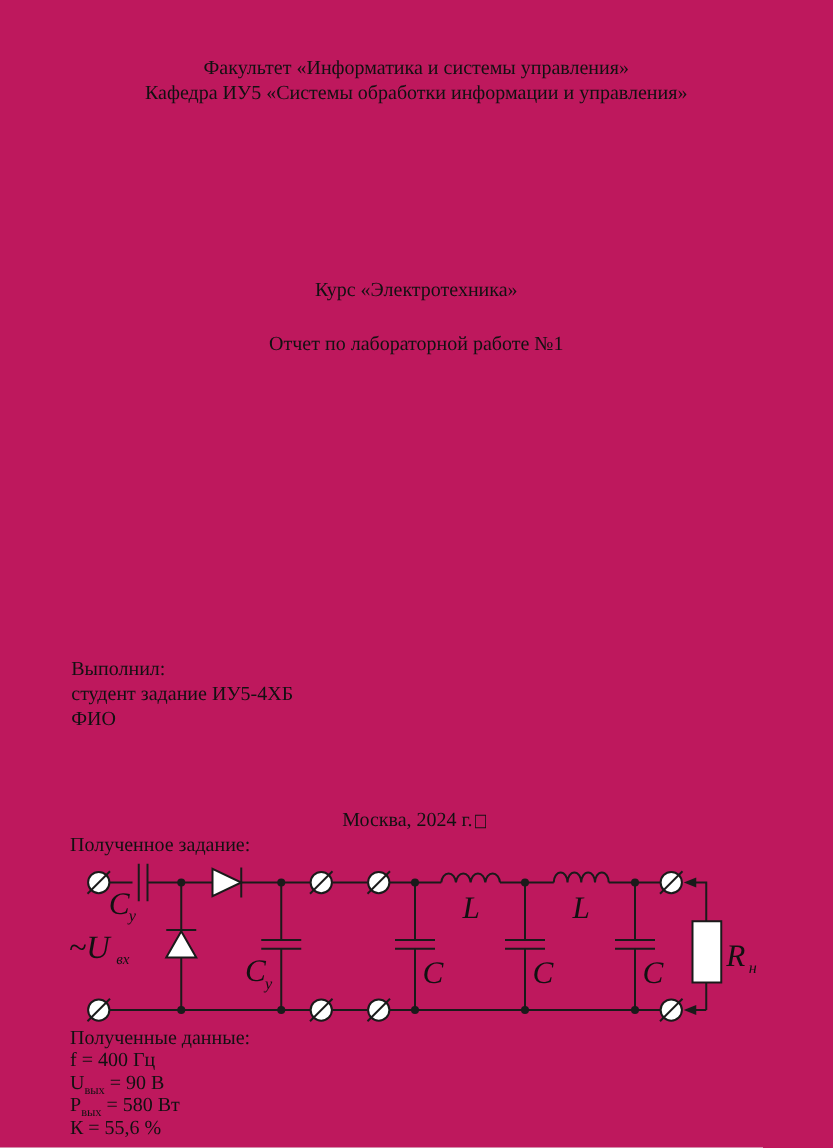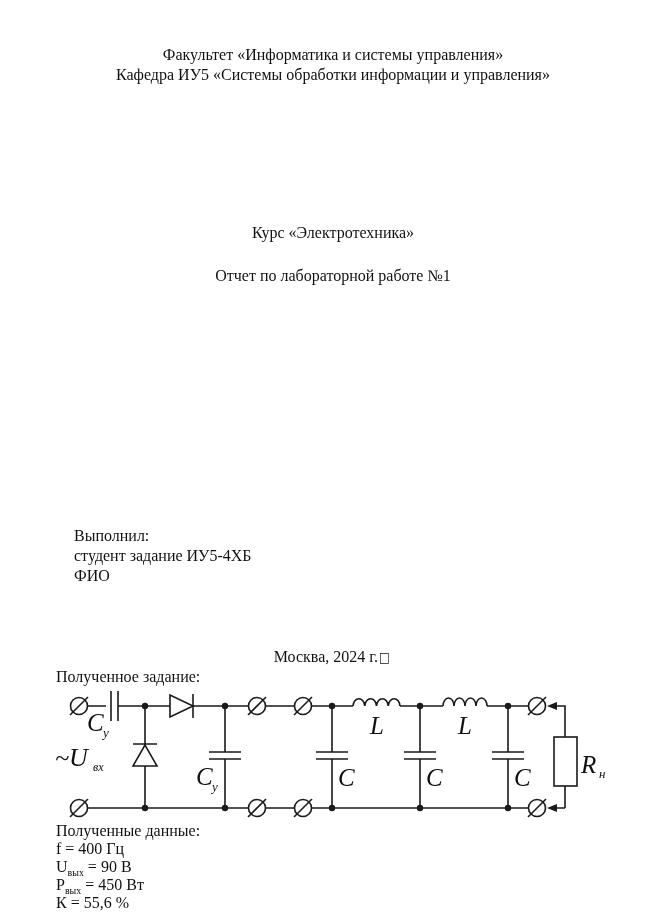--- a/index.html
+++ b/index.html
@@ -1,26 +1,26 @@
 <!DOCTYPE html>
 <html><head>
 <meta charset="utf-8">
 <style>
   html,body { margin:0; padding:0; background:#e8e8e8; }
   .page {
-    position:relative; width:666px; height:918px; background:#ffffff;
+    position:relative; width:666px; height:918px; background:#be185d;
     font-family:"Liberation Serif","DejaVu Serif",serif; color:#111;
     font-size:16px; overflow:hidden; margin:0 auto;
   }
   .abs { position:absolute; }
   .center { position:absolute; left:0; right:0; text-align:center; }
   .lh20 { line-height:20px; }
   sub { font-size:0.62em; line-height:0; }
   .missing-glyph { font-family:"DejaVu Sans",sans-serif; font-size:14px; display:inline-block; transform:scaleX(0.82); transform-origin:left; margin-left:1px; }
-  .credits { display:flex; line-height:20px;margin-left:17px; }
+  .credits { display:flex; line-height:20px; }
   .credits .col1 { width:178px; }
   svg.circuit { position:absolute; left:0; top:0; }
   svg .wire { stroke:#1a1a1a; stroke-width:1.6; fill:none; }
   svg .comp { stroke:#1a1a1a; stroke-width:1.6; fill:#ffffff; }
   svg .dot  { fill:#1a1a1a; stroke:none; }
   svg .head { fill:#1a1a1a; stroke:none; }
   svg text.clabel { font-family:"Liberation Serif","DejaVu Serif",serif; font-style:italic; fill:#111; }
   .results { line-height:18px; }
 </style>
 </head>
@@ -172,17 +172,17 @@
     <text class="clabel" x="458" y="734" font-size="25">L</text>
 
     <text class="clabel" x="581" y="773" font-size="25">R</text>
     <text class="clabel" x="599" y="778" font-size="13">н</text>
   </svg>
 
   <div class="abs results" style="left:56px; top:822px;">
     <div>Полученные данные:</div>
     <div><span>f = 400 Гц</span><sub></sub><span></span></div>
     <div><span>U</span><sub>вых</sub><span> = 90 В</span></div>
-    <div><span>P</span><sub>вых</sub><span> = 450 Вт</span></div>
+    <div><span>P</span><sub>вых</sub><span> = 580 Вт</span></div>
     <div><span>К = 55,6 %</span><sub></sub><span></span></div>
   </div>
 
 </div>
 
 </body></html>

